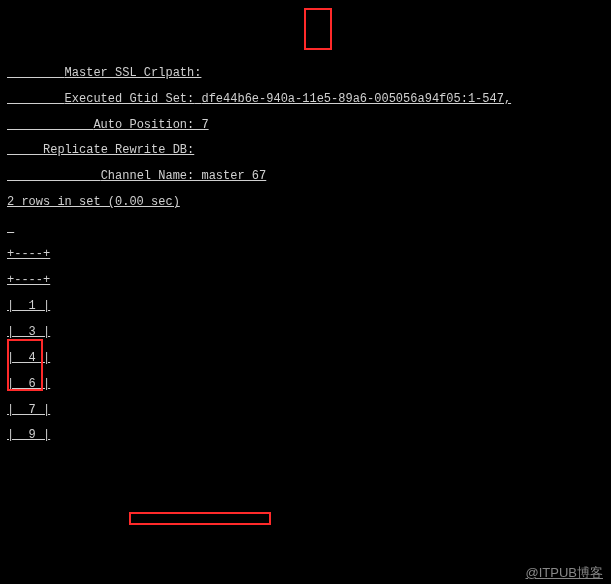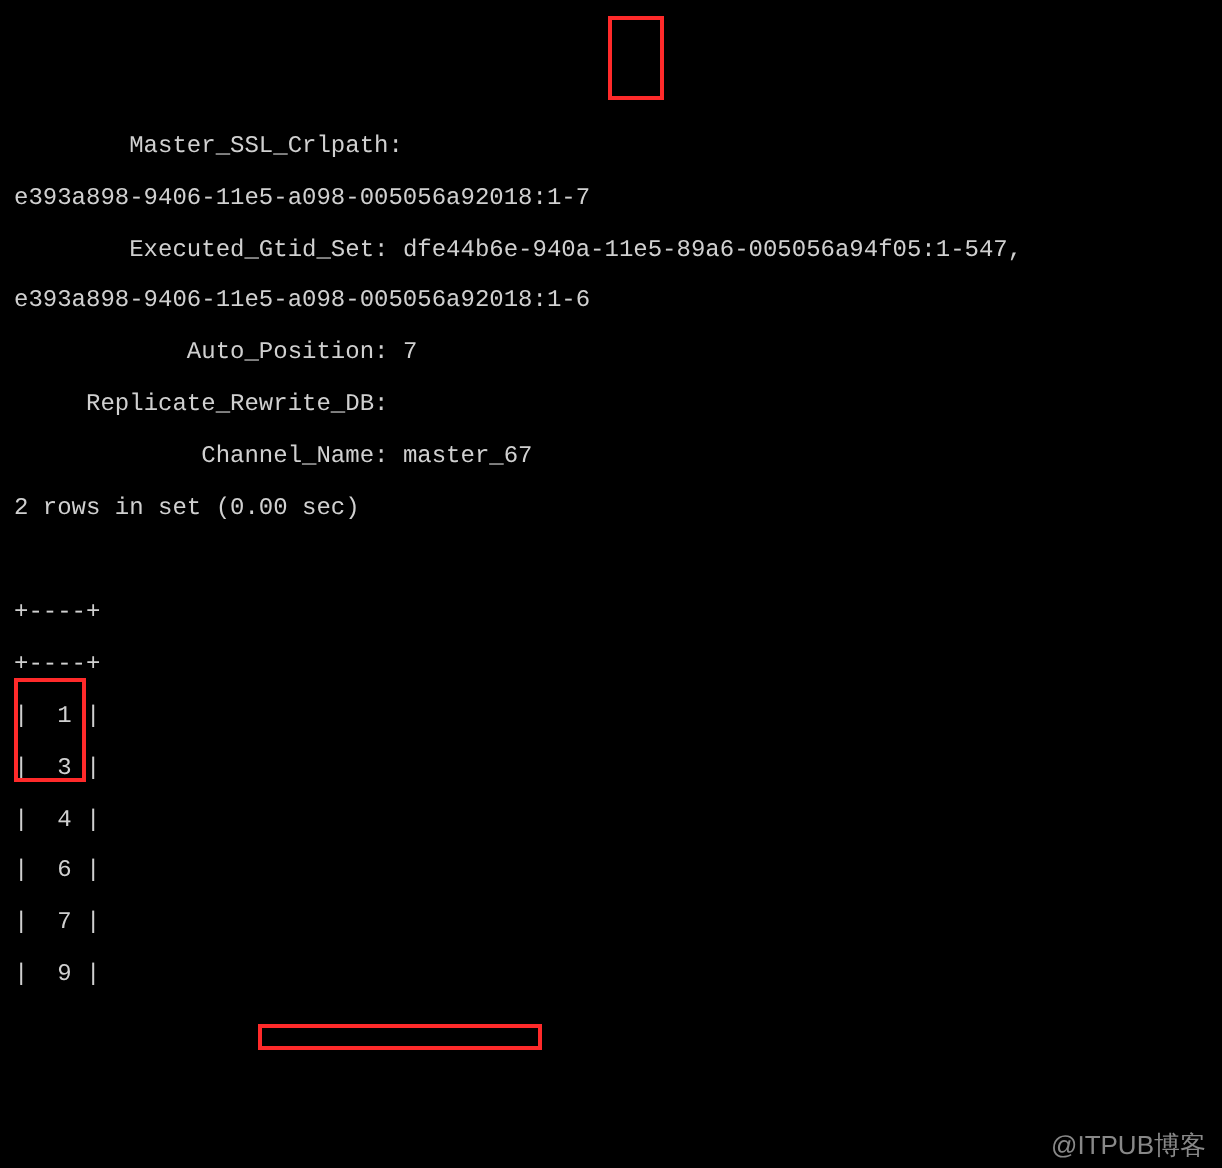--- a/index.html
+++ b/index.html
@@ -15,48 +15,48 @@
       line-height: 1.08;
       width: 611px;
       height: 584px;
       overflow: hidden;
       position: relative;
       white-space: pre;
       padding: 2px 0 0 7px;
     }
     .line {
       display: block;
+      text-decoration: underline;
     }
     .hilite {
       position: absolute;
       border: 2px solid #ff2a2a;
       pointer-events: none;
     }
     #hl1 { top: 8px;  left: 304px; width: 28px; height: 42px; }
     #hl2 { top: 339px; left: 7px;  width: 36px; height: 52px; }
     #hl3 { top: 512px; left: 129px; width: 142px; height: 13px; }
     .watermark {
       position: absolute;
       bottom: 4px;
       right: 8px;
       color: #888;
       font-family: Arial, sans-serif;
       font-size: 13px;
+      text-decoration: underline;
     }
   </style>
 </head>
 <body>
 
 
 
 <div>
 <span class="line">        <span>Master_SSL_Crlpath:</span></span>
-<span class="line"><span>e393a898-9406-11e5-a098-005056a92018:1-7</span></span>
 <span class="line">        <span>Executed_Gtid_Set:</span> <span>dfe44b6e-940a-11e5-89a6-005056a94f05:1-547,</span></span>
-<span class="line"><span>e393a898-9406-11e5-a098-005056a92018:1-6</span></span>
 <span class="line">            <span>Auto_Position: 7</span></span>
 <span class="line">     <span>Replicate_Rewrite_DB:</span></span>
 <span class="line">             <span>Channel_Name: master_67</span></span>
 <span class="line">2 rows in set (0.00 sec)</span>
 <span class="line">&nbsp;</span>
 <span class="line">+----+</span>
 <span class="line">+----+</span>
 <span class="line">|  1 |</span>
 <span class="line">|  3 |</span>
 <span class="line">|  4 |</span>

